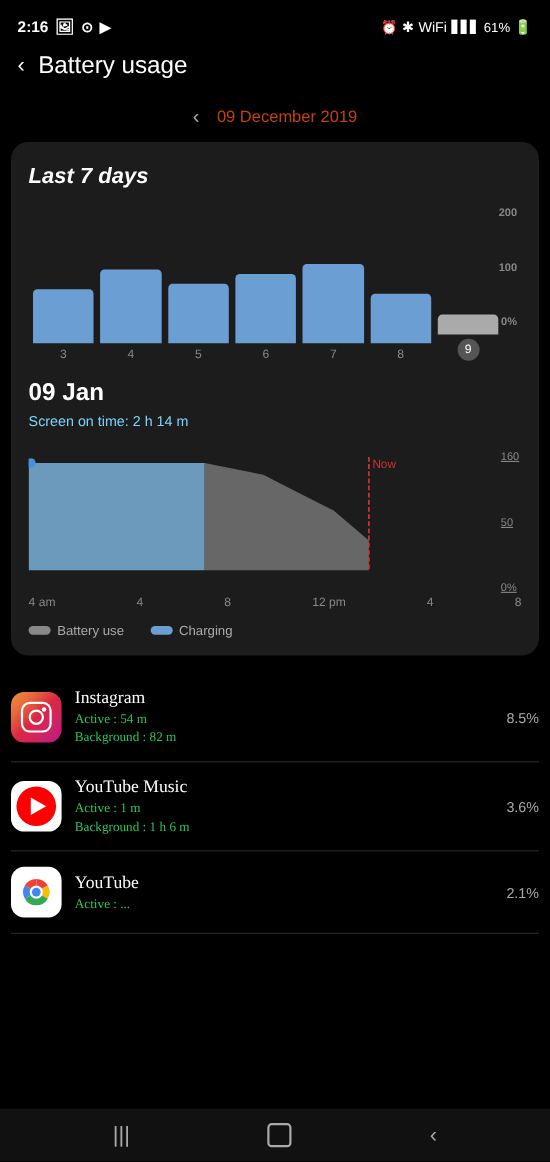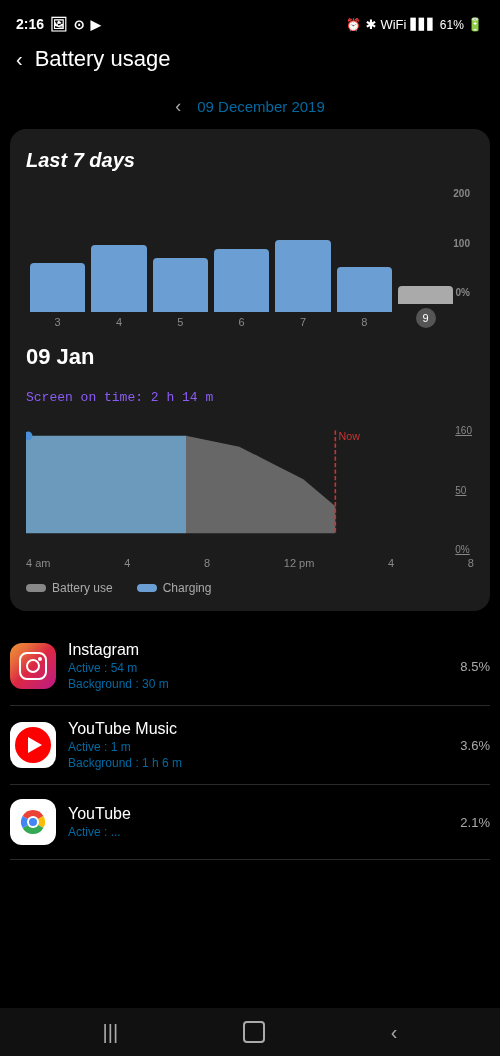--- a/index.html
+++ b/index.html
@@ -63,21 +63,21 @@
       gap: 16px;
       margin-bottom: 4px;
     }
     .date-nav-arrow {
       font-size: 18px;
       color: #aaa;
       cursor: pointer;
     }
     .date-nav-text {
       font-size: 15px;
-      color: #0369a1;
+      color: #c2410c;
     }
 
     
     .main-card {
       background: #1c1c1c;
       border-radius: 16px;
       margin: 0 10px;
       padding: 20px 16px 16px;
     }
 
@@ -148,23 +148,22 @@
     .section-day {
       padding: 16px 0 8px;
     }
     .section-day-title {
       font-size: 22px;
       font-weight: 700;
       color: #fff;
     }
     .section-day-sub {
       font-size: 13px;
-      color: #8b5cf6;
-      margin-top: 20px;
-      font-family: Liberation Mono, monospace;
+      color: #7dd3fc;
+      margin-top: 5px;
     }
 
     
     .line-chart-wrapper {
       position: relative;
       height: 130px;
       margin: 12px 0 0;
     }
     .line-chart-svg {
       width: 100%;
@@ -231,29 +230,30 @@
       background: linear-gradient(135deg, #f09433, #e6683c, #dc2743, #cc2366, #bc1888);
     }
     .app-icon-youtube {
       background: #fff;
     }
     .app-icon-chrome {
       background: #fff;
     }
     .app-info {
       flex: 1;
+      font-family: Liberation Serif, serif;
     }
     .app-name {
       font-size: 16px;
       font-weight: 500;
       color: #fff;
     }
     .app-detail {
       font-size: 12px;
-      color: #0369a1;
+      color: #22c55e;
       margin-top: 2px;
     }
     .app-usage {
       font-size: 13px;
       color: #aaa;
       font-weight: 400;
     }
 
     
     .bottom-nav {
@@ -452,21 +452,21 @@
 
 <div class="app-list">
 
   <div class="app-item">
     <div class="app-icon app-icon-instagram">
       <div class="insta-inner"></div>
     </div>
     <div class="app-info">
       <div class="app-name">Instagram</div>
       <div class="app-detail">Active : 54 m</div>
-      <div class="app-detail">Background : 30 m</div>
+      <div class="app-detail">Background : 82 m</div>
     </div>
     <div class="app-usage">8.5%</div>
   </div>
 
   <div class="app-item">
     <div class="app-icon app-icon-youtube">
       <div class="yt-circle">
         <div class="yt-play"></div>
       </div>
     </div>

